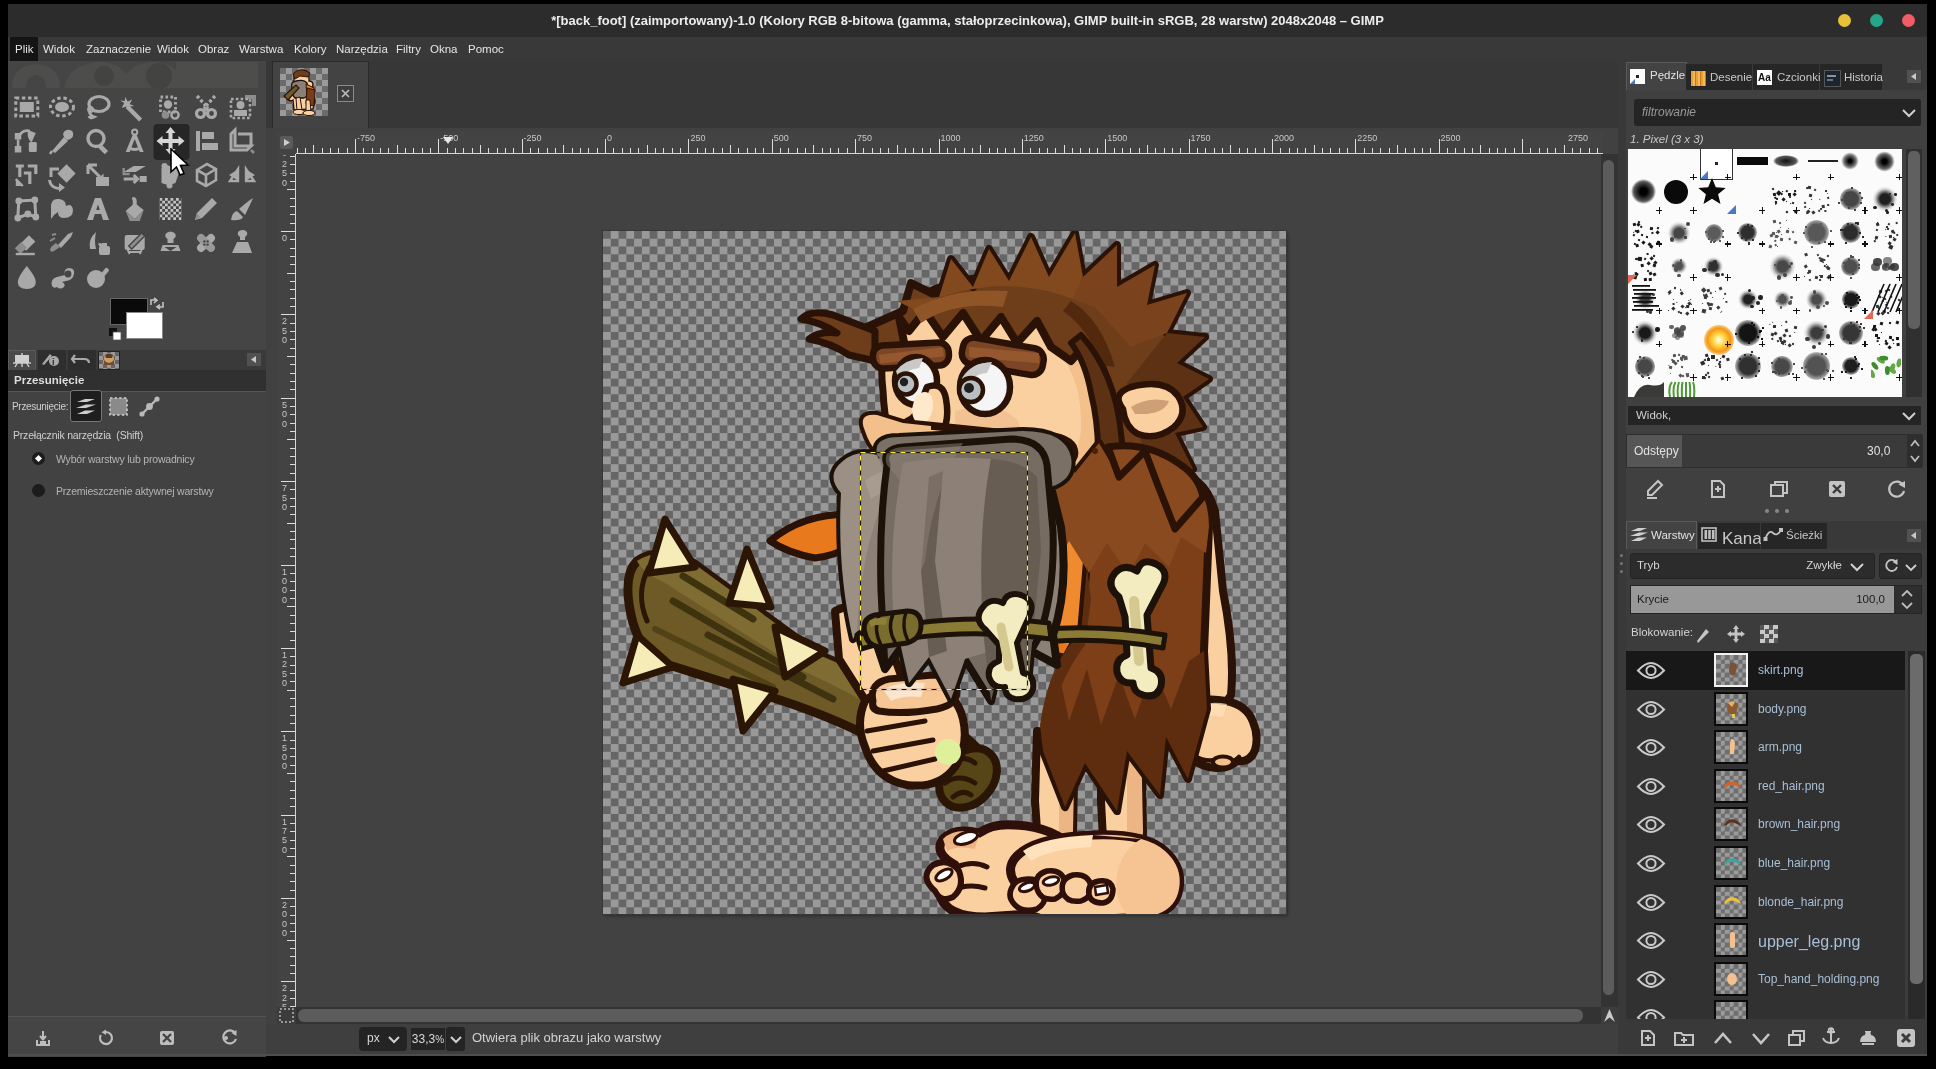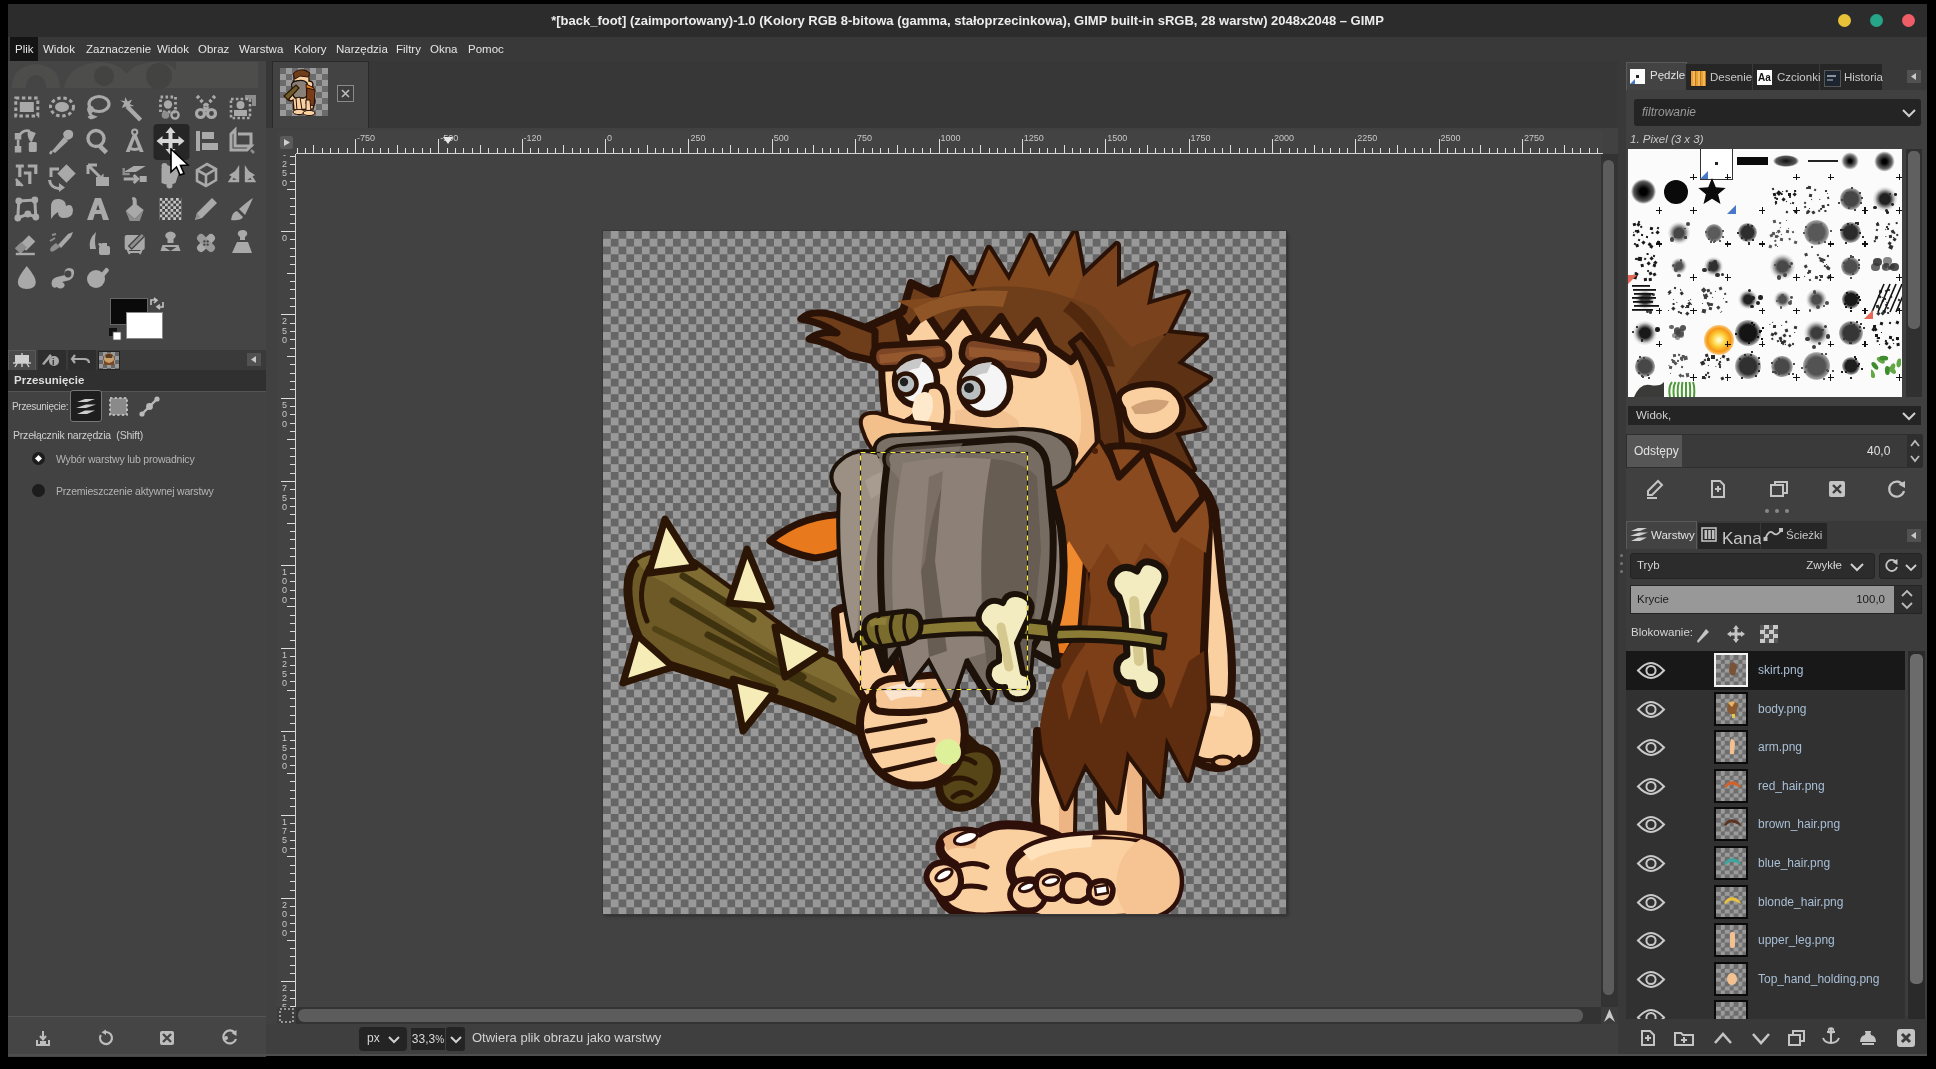--- a/index.html
+++ b/index.html
@@ -584,33 +584,33 @@
     <div class="tick-h" style="left:1242.7px;height:5px;"></div>
     <div class="tick-h" style="left:1251.0px;height:5px;"></div>
     <div class="tick-h" style="left:1259.3px;height:5px;"></div>
     <div class="tick-h" style="left:1267.7px;height:8px;"></div>
     <div class="tick-h" style="left:1276.0px;height:5px;"></div>
     <div class="tick-h" style="left:1284.3px;height:5px;"></div>
     <div class="tick-h" style="left:1292.7px;height:5px;"></div>
     <div class="tick-h" style="left:1301.0px;height:5px;"></div>
     <div class="rlab" style="left:60.9px;top:2px;">-750</div>
     <div class="rlab" style="left:144.3px;top:2px;">-500</div>
-    <div class="rlab" style="left:227.6px;top:2px;">-120</div>
+    <div class="rlab" style="left:227.6px;top:2px;">-250</div>
     <div class="rlab" style="left:311.0px;top:2px;">0</div>
     <div class="rlab" style="left:394.4px;top:2px;">250</div>
     <div class="rlab" style="left:477.7px;top:2px;">500</div>
     <div class="rlab" style="left:561.1px;top:2px;">750</div>
     <div class="rlab" style="left:644.5px;top:2px;">1000</div>
     <div class="rlab" style="left:727.8px;top:2px;">1250</div>
     <div class="rlab" style="left:811.2px;top:2px;">1500</div>
     <div class="rlab" style="left:894.5px;top:2px;">1750</div>
     <div class="rlab" style="left:977.9px;top:2px;">2000</div>
     <div class="rlab" style="left:1061.3px;top:2px;">2250</div>
     <div class="rlab" style="left:1144.6px;top:2px;">2500</div>
-    <div class="rlab" style="left:1228.0px;top:2px;">2750</div>
+    <div class="rlab" style="left:1272px;top:2px;">2750</div>
     <svg style="position:absolute;left:147px;top:6px;" width="12" height="8">
       <path d="M0 0 L10 0 L5 7 Z" fill="#e8e8e8"></path>
     </svg>
   </div>
 
 <div id="vruler" class="abs ruler" style="left:277px;top:154px;width:19px;height:853px;overflow:hidden;border-right:1px solid #d5d5d5;box-sizing:border-box;">
     <div class="tick-v" style="top:2.0px;width:5px;"></div>
     <div class="tick-v" style="top:10.3px;width:5px;"></div>
     <div class="tick-v" style="top:18.6px;width:5px;"></div>
     <div class="tick-v" style="top:27.0px;width:5px;"></div>
@@ -1645,21 +1645,21 @@
 <div class="abs" style="left:1628px;top:406px;width:293px;height:19px;background:#242424;">
   <span style="position:absolute;left:8px;top:3px;color:#cfcfcf;font-size:11.5px;">Widok,</span>
   <svg class="abs" style="left:273px;top:5px;" width="16" height="10">
       <path d="M2 2 L8 8 L14 2" stroke="#cfcfcf" stroke-width="2" fill="none"></path>
     </svg>
 </div>
 
 <div class="abs" style="left:1626px;top:434px;width:296px;height:34px;background:#3a3a3a;border:1px solid #2e2e2e;box-sizing:border-box;">
   <div class="abs" style="left:0px;top:0px;width:55px;height:32px;background:#565656;"></div>
   <span style="position:absolute;left:7px;top:9px;color:#e2e2e2;font-size:12px;">Odstępy</span>
-  <span style="position:absolute;left:240px;top:9px;color:#e2e2e2;font-size:12px;">40,0</span>
+  <span style="position:absolute;left:240px;top:9px;color:#e2e2e2;font-size:12px;">30,0</span>
   <div class="abs" style="left:280px;top:0;width:16px;height:32px;background:#2e2e2e;">
     <svg width="16" height="32">
         <path d="M4 11 L8 6 L12 11" stroke="#bbb" stroke-width="1.8" fill="none"></path>
         <path d="M4 21 L8 26 L12 21" stroke="#bbb" stroke-width="1.8" fill="none"></path>
       </svg>
   </div>
 </div>
 
 <svg class="abs" style="left:1645px;top:478px;" width="22" height="22">
     <path d="M3 17 L3 13 L13 3 L17 7 L7 17 Z" fill="none" stroke="#c4c4c4" stroke-width="2"></path>
@@ -1820,21 +1820,21 @@
         <path d="M8 16 Q12 8 20 11 Q24 13 25 17 L21 15 Q14 11 10 17 Z" fill="#e8c23e"></path>
       </svg></div>
     <div class="abs" style="left:132px;top:243.60000000000002px;color:#a9bfd6;font-size:12px;">blonde_hair.png</div>
     <svg class="abs" style="left:10px;top:279.2px;" width="30" height="21" viewBox="0 0 30 21">
       <path d="M2 10.5 Q9 3 15 3 Q21 3 28 10.5 Q21 18 15 18 Q9 18 2 10.5 Z" fill="none" stroke="#c9c9c9" stroke-width="2"></path>
       <circle cx="15" cy="10.5" r="4.6" fill="none" stroke="#c9c9c9" stroke-width="2"></circle>
     </svg>
     <div class="abs" style="left:88px;top:272.2px;width:34px;height:34px;border:2px solid #0a0a0a;box-sizing:border-box;background:conic-gradient(#9a9a9a 90deg,#6e6e6e 90deg 180deg,#9a9a9a 180deg 270deg,#6e6e6e 270deg);background-size:8.8px 8.8px;"><svg width="30" height="30" viewBox="0 0 30 30">
         <rect x="14" y="7" width="5" height="16" rx="2" fill="#f2c18f"></rect>
       </svg></div>
-    <div class="abs" style="left:132px;top:282.2px;color:#a9bfd6;font-size:12px;">upper_leg.png</div>
+    <div class="abs" style="left:132px;top:282.2px;color:#a9bfd6;font-size:16px;">upper_leg.png</div>
     <svg class="abs" style="left:10px;top:317.8px;" width="30" height="21" viewBox="0 0 30 21">
       <path d="M2 10.5 Q9 3 15 3 Q21 3 28 10.5 Q21 18 15 18 Q9 18 2 10.5 Z" fill="none" stroke="#c9c9c9" stroke-width="2"></path>
       <circle cx="15" cy="10.5" r="4.6" fill="none" stroke="#c9c9c9" stroke-width="2"></circle>
     </svg>
     <div class="abs" style="left:88px;top:310.8px;width:34px;height:34px;border:2px solid #0a0a0a;box-sizing:border-box;background:conic-gradient(#9a9a9a 90deg,#6e6e6e 90deg 180deg,#9a9a9a 180deg 270deg,#6e6e6e 270deg);background-size:8.8px 8.8px;"><svg width="30" height="30" viewBox="0 0 30 30">
         <ellipse cx="16" cy="15" rx="5" ry="6" fill="#f2c18f"></ellipse>
       </svg></div>
     <div class="abs" style="left:132px;top:320.8px;color:#a9bfd6;font-size:12px;">Top_hand_holding.png</div>
     <svg class="abs" style="left:10px;top:356.40000000000003px;" width="30" height="21" viewBox="0 0 30 21">
       <path d="M2 10.5 Q9 3 15 3 Q21 3 28 10.5 Q21 18 15 18 Q9 18 2 10.5 Z" fill="none" stroke="#c9c9c9" stroke-width="2"></path>

